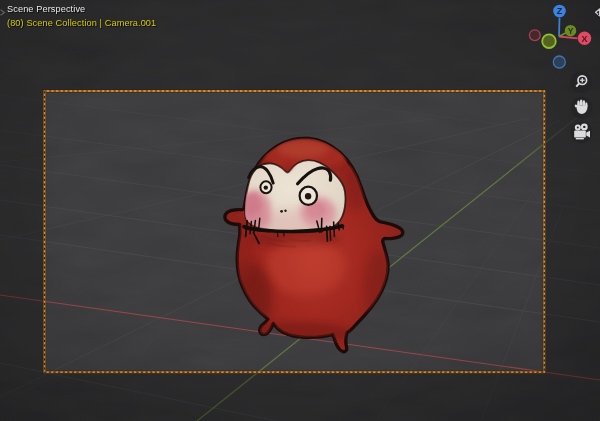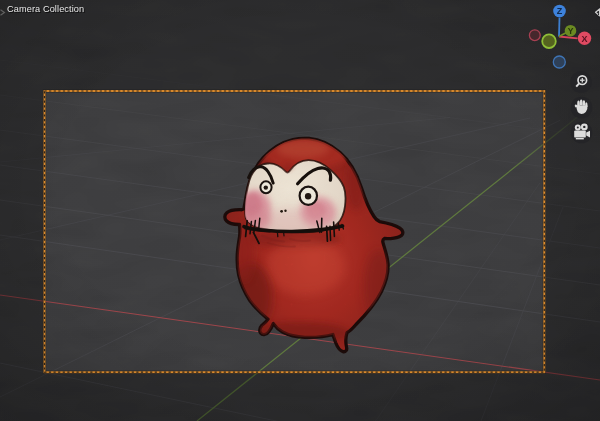--- a/index.html
+++ b/index.html
@@ -267,14 +267,15 @@
     <circle cx="577.8" cy="127.4" r="3"></circle>
     <circle cx="584.3" cy="126.9" r="3.4"></circle>
     <circle cx="577.8" cy="127.4" r="1" fill="#242427"></circle>
     <circle cx="584.3" cy="126.9" r="1.2" fill="#242427"></circle>
     <rect x="574.2" y="130.4" width="11.6" height="7.2" rx="1.2"></rect>
     <path d="M586.2,132.6 L590,130.8 L590,137.4 L586.2,135.6 Z"></path>
     <rect x="575.8" y="138" width="8" height="1.4"></rect>
   </g>
 </g>
 </svg>
-<div class="t1">Camera Collection</div>
+<div class="t1">Scene Perspective</div>
+<div class="t2">(80) Scene Collection | Camera.001</div>
 </div>
 
 </body></html>

